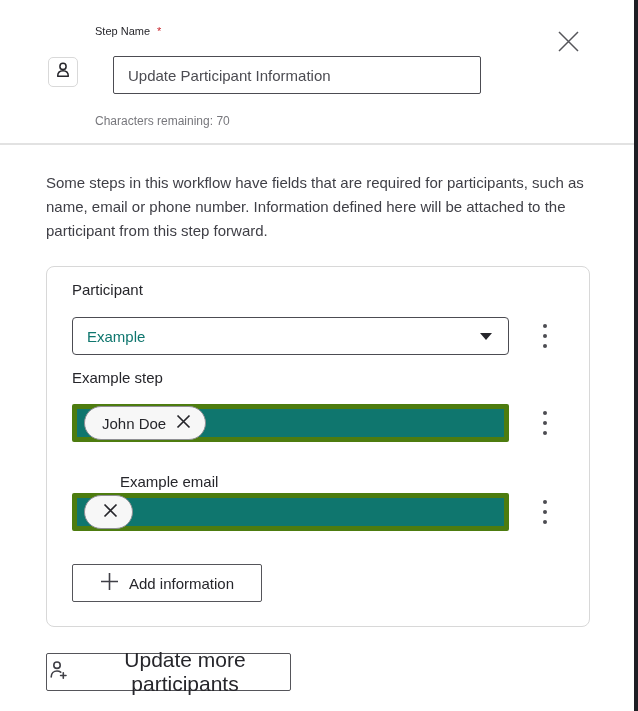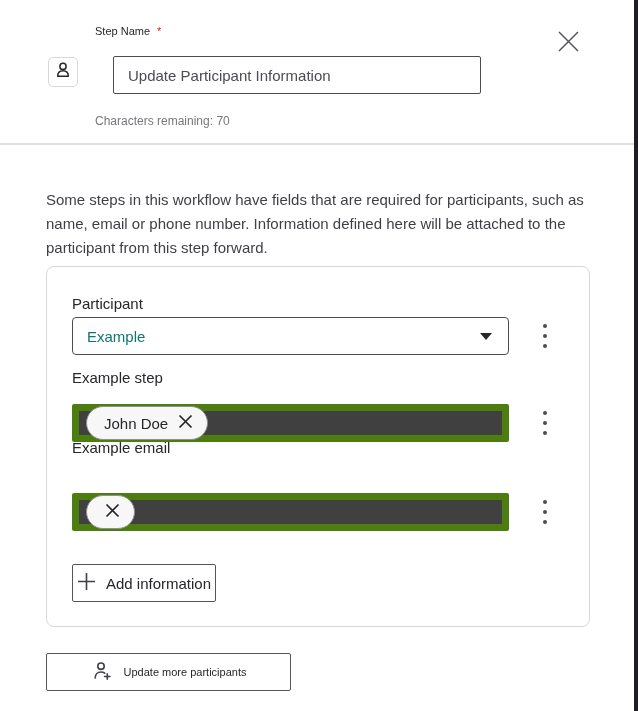--- a/index.html
+++ b/index.html
@@ -39,47 +39,47 @@
     display:flex; align-items:center; justify-content:center;
     background:transparent; border:none; cursor:pointer;
   }
   .header-divider {
     position:absolute; left:0; top:143px; width:634px; height:2px; background:#e2e2e2;
   }
 
   
   .description {
     position:absolute; left:46px; top:171px; width:540px;
-    font-size:15px; line-height:24px; color:#3f3f46;margin-top:17px;
+    font-size:15px; line-height:24px; color:#3f3f46;
   }
 
   
   .card {
     position:absolute; left:46px; top:266px; width:544px; height:361px;
     border:1px solid #d8d8d8; border-radius:8px; background:#fff;
   }
   .card-label { position:absolute; left:25px; font-size:15px; color:#26262b; }
-  .lbl-participant { top:28px; }
+  .lbl-participant { top:14px; }
   .lbl-field-0 { top:102px; }
-  .lbl-field-1 { top:172px; }
+  .lbl-field-1 { top:206px;margin-left:48px; }
 
   .select-box {
     position:absolute; left:25px; top:50px; width:437px; height:38px;
     border:1px solid #4c4c52; border-radius:4px; background:#fff;
     display:flex; align-items:center; padding:0 16px 0 14px; cursor:pointer;
   }
   .select-value { font-size:15px; color:#0f766e; flex:1; }
   .caret-down {
     width:0; height:0; border-left:6px solid transparent; border-right:6px solid transparent;
     border-top:7px solid #26262b;
   }
 
   .chip-input {
     position:absolute; left:25px; width:437px; height:38px;
-    border:7px solid #4d7c0f; border-radius:2px; background:#404040;
+    border:5px solid #4d7c0f; border-radius:2px; background:#0f766e;
     display:flex; align-items:center; padding:0 0 0 7px;
   }
   .input-field-0 { top:137px; }
   .input-field-1 { top:226px; }
   .chip {
     height:34px; display:inline-flex; align-items:center;
     border:1px solid #8f8f94; border-radius:18px; background:#f7f7f7;
     padding:0 13px 0 17px; gap:9px;
   }
   .chip-text { font-size:15px; color:#26262b; white-space:nowrap; }
@@ -89,31 +89,31 @@
     position:absolute; left:486px; width:24px; height:30px;
     display:flex; flex-direction:column; align-items:center; justify-content:center; gap:6px;
     background:none; border:none; cursor:pointer;
   }
   .kebab-1 { top:54px; }
   .kebab-2 { top:141px; }
   .kebab-3 { top:230px; }
   .kebab-btn i { width:4px; height:4px; border-radius:50%; background:#4c4c52; display:block; }
 
   .add-info-btn {
-    position:absolute; left:25px; top:297px; width:144px; height:38px;
+    position:absolute; left:25px; top:297px; width:190px; height:38px;
     border:1px solid #55555a; border-radius:2px; background:#fff;
     display:flex; align-items:center; justify-content:center; gap:10px;
     font-family:"Liberation Sans", sans-serif; font-size:15px; color:#26262b; cursor:pointer;
   }
 
   .update-more-btn {
     position:absolute; left:46px; top:653px; width:245px; height:38px;
     border:1px solid #55555a; border-radius:2px; background:#fff;
     display:flex; align-items:center; justify-content:center; gap:11px;
-    font-family:"Liberation Sans", sans-serif; font-size:11px; color:#26262b; cursor:pointer;
+    font-family:"Liberation Sans", sans-serif; font-size:21px; color:#26262b; cursor:pointer;
   }
 </style>
 </head>
 <body>
 
 <div class="stage">
 
   <div class="step-icon-box">
     <span>
       <svg width="20" height="20" viewBox="0 0 20 20" fill="none" stroke="#26262b" stroke-width="1.5" stroke-linejoin="round">

